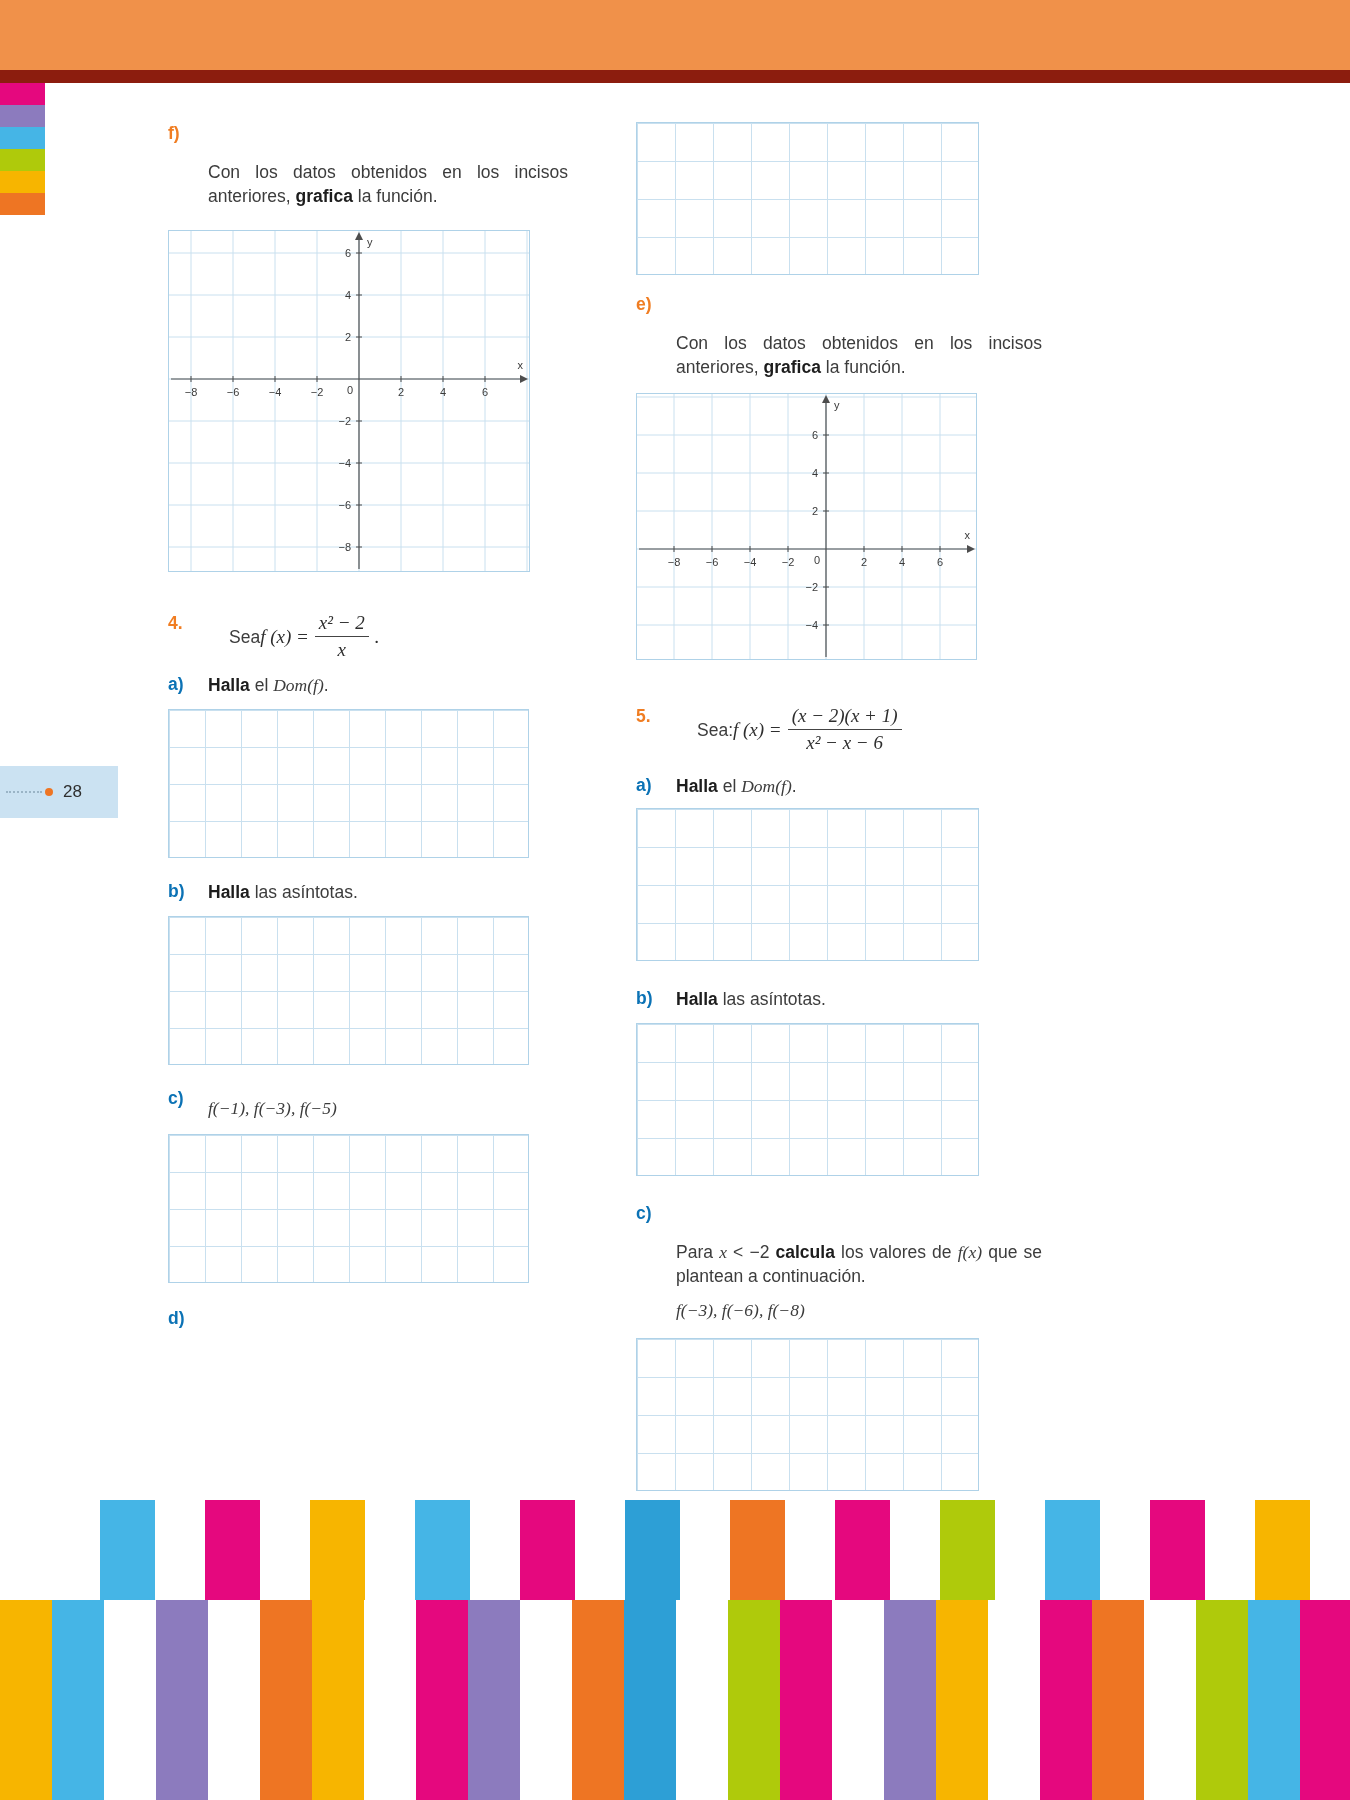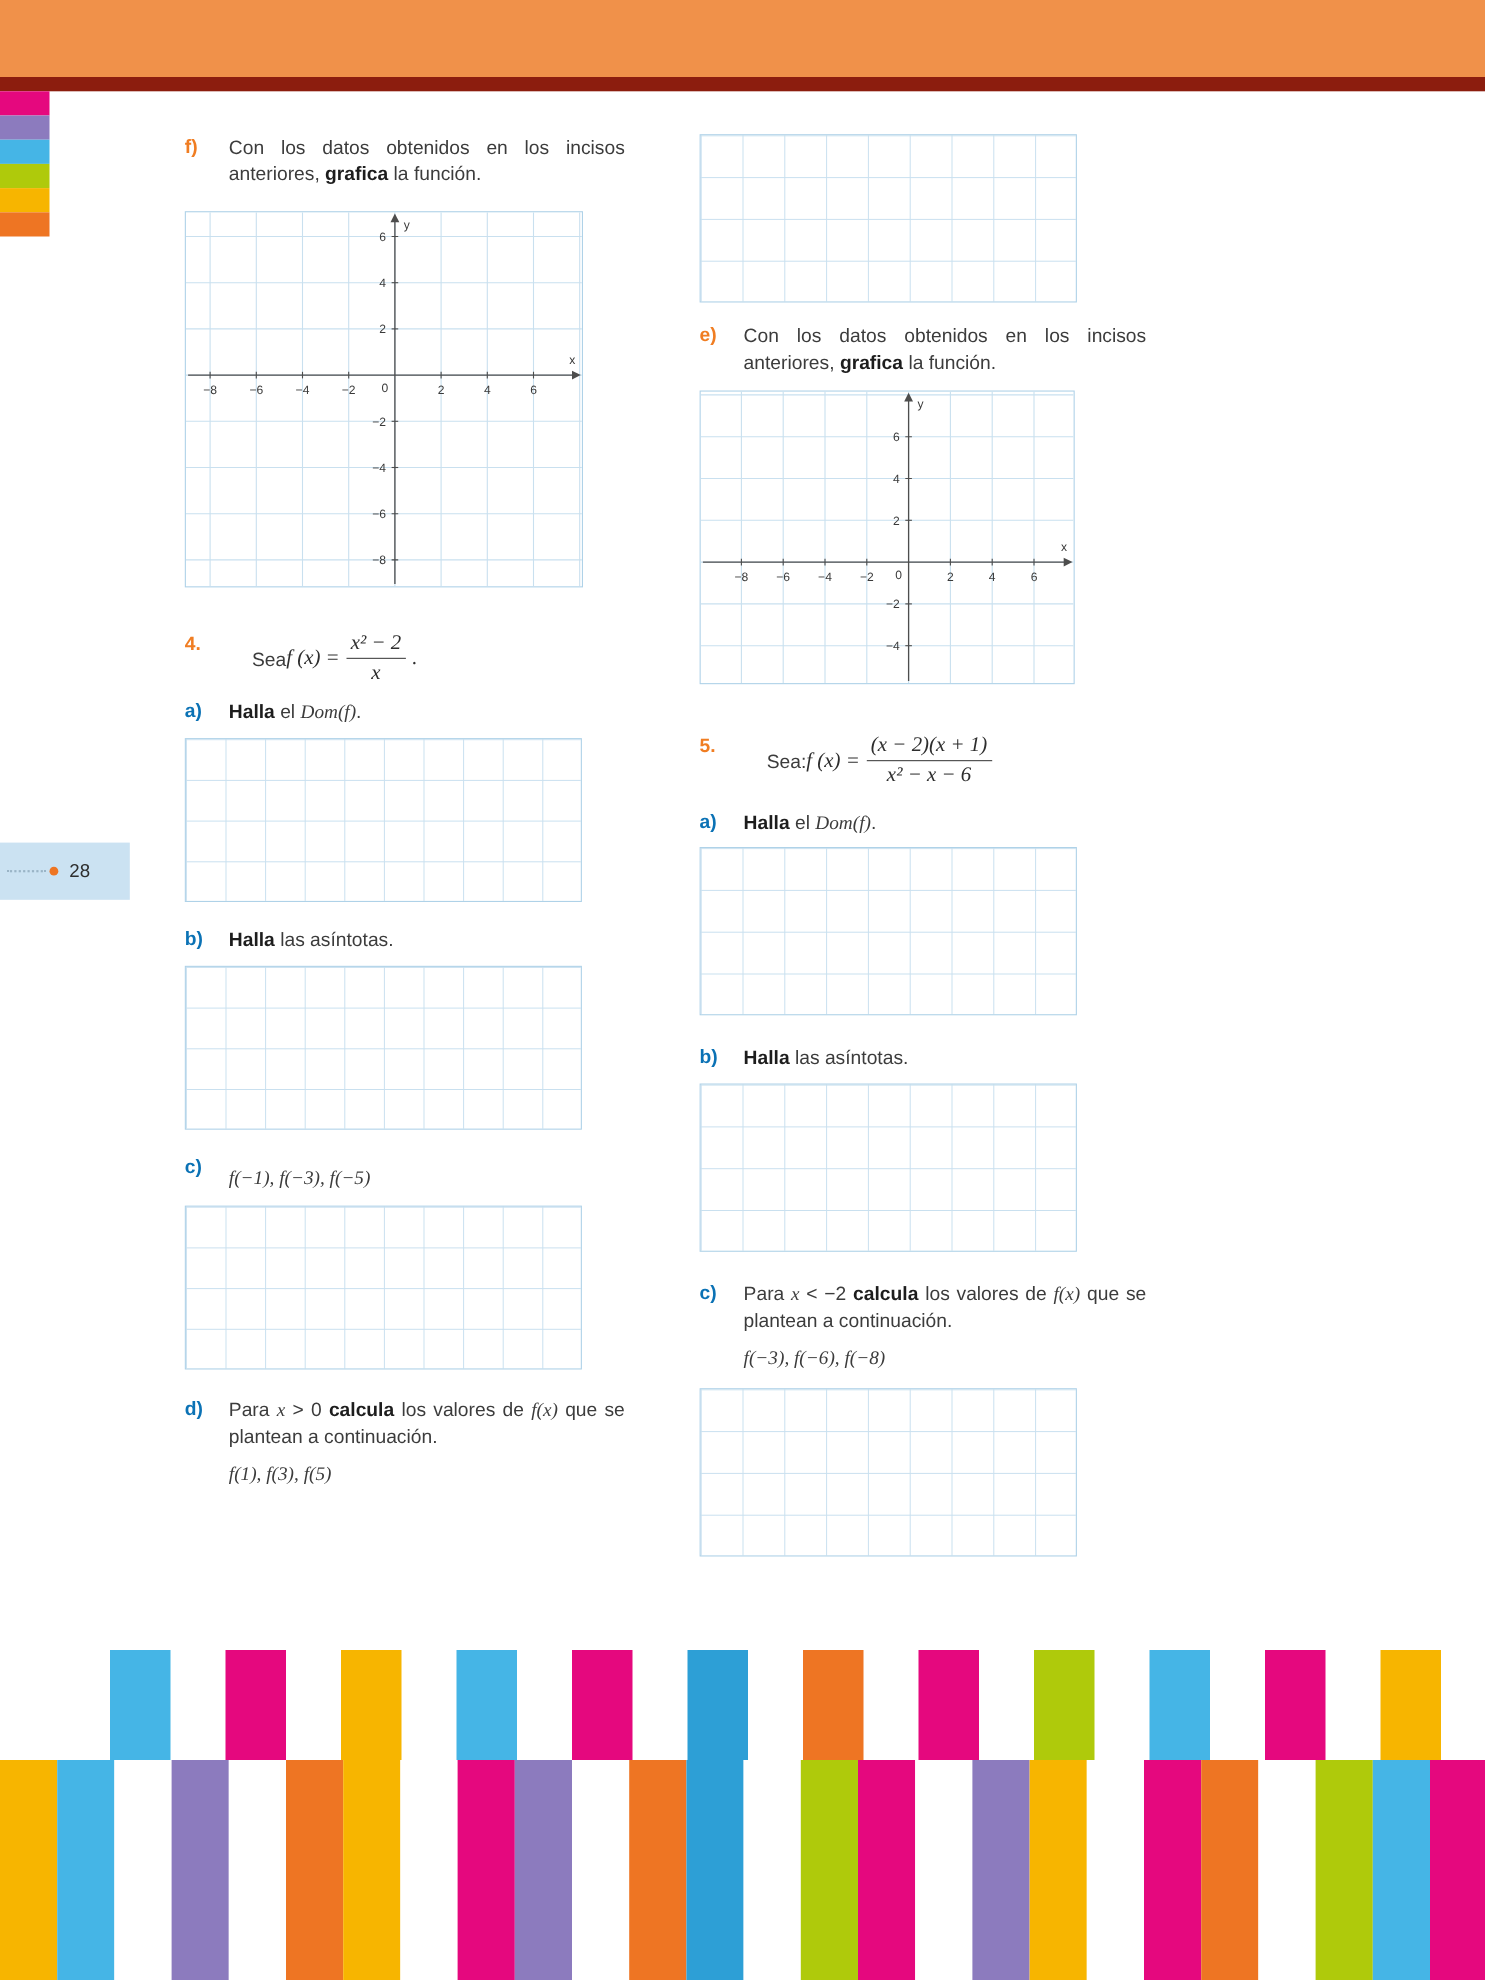--- a/index.html
+++ b/index.html
@@ -20,21 +20,21 @@
 
   .col{position:absolute;}
   .col-left{left:168px;top:122px;width:400px;}
   .col-right{left:636px;top:122px;width:406px;}
 
   .item{display:flex;align-items:flex-start;gap:12px;}
   .lbl{flex:none;width:28px;font-weight:bold;font-size:17.5px;line-height:1.35;}
   .lbl.orange{color:#F07D22;}
   .lbl.blue{color:#0B72B5;}
   .txt{flex:1;font-size:17.5px;line-height:1.38;}
-  .jt{text-align:justify;}
+  .jt{text-align:justify;margin-top:38px;}
   b{color:#1d1d1d;text-align:right;}
   .mvar{font-family:"Liberation Serif",serif;font-style:italic;}
   .values{font-family:Liberation Serif, serif;font-style:italic;font-size:17.5px;margin-top:9px;}
 
   .formula{display:flex;align-items:center;margin-left:21px;}
   .math{display:inline-flex;align-items:center;gap:6px;font-family:"Liberation Serif",serif;font-style:italic;font-size:19px;color:#2e2e2e;}
   .frac{display:inline-flex;flex-direction:column;align-items:center;line-height:1.15;}
   .frac .num{border-bottom:1px solid #444;padding:0 4px 2px;}
   .frac .den{padding-top:2px;}
 
@@ -172,24 +172,20 @@
     <div class="item mb14">
       <span class="lbl blue">c)</span>
       <div class="txt">
         <p class="values">f(−1), f(−3), f(−5)</p>
       </div>
     </div>
     <div class="answer-grid grid-10 mb24"></div>
 
     <div class="item">
       <span class="lbl blue">d)</span>
-      <div class="txt">
-        <p class="jt"><span>Para </span><span class="mvar">x</span><span> &gt; 0 </span><b>calcula</b><span> los valores de </span><span class="mvar">f(x)</span><span> que se plantean a continuación.</span></p>
-        <p class="values">f(1), f(3), f(5)</p>
-      </div>
     </div>
 
   </section>
 
   <section class="col col-right">
 
     <div class="answer-grid grid-9 mb18"></div>
 
     <div class="item mb14">
       <span class="lbl orange">e)</span>

